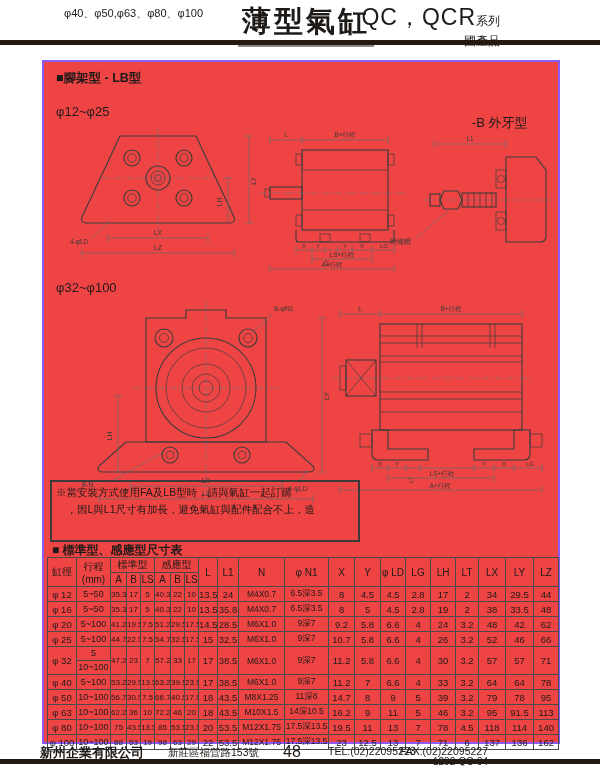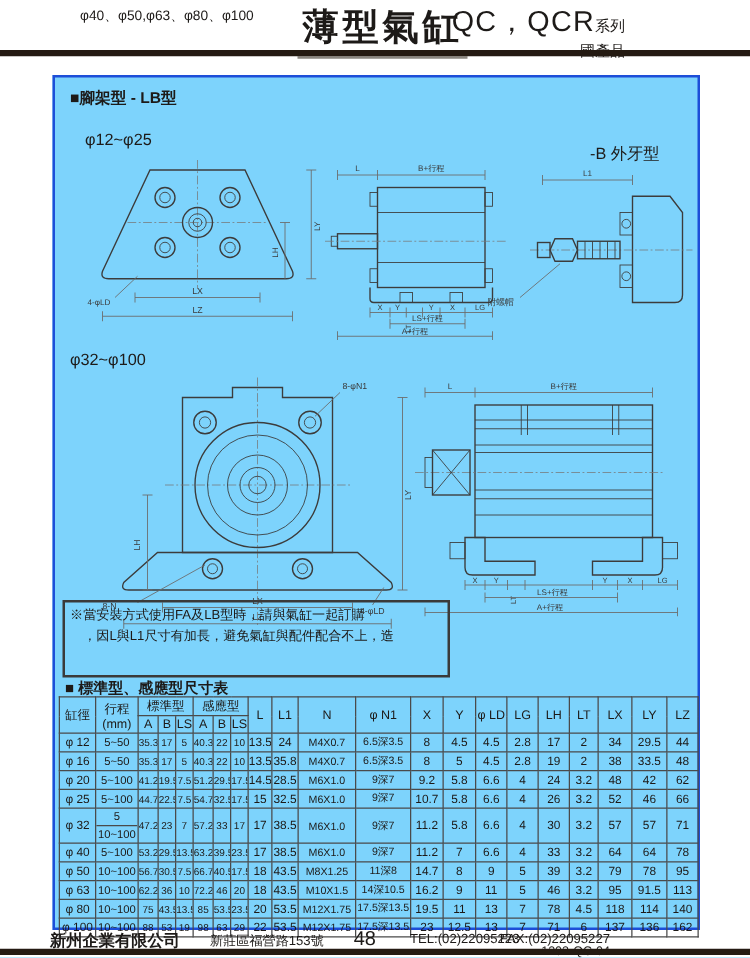--- a/index.html
+++ b/index.html
@@ -16,23 +16,23 @@
     border-bottom:2px solid #8a8680;padding:0 4px 3px 4px;white-space:nowrap;
   }
   .hdr-right{position:absolute;right:100px;top:2px;text-align:right;white-space:nowrap;}
   .hdr-right .series-main{font-size:23px;letter-spacing:1px;}
   .hdr-right .series-sub{font-size:12px;}
   .hdr-right .origin{font-size:12px;margin-top:0px;}
   .bar-top{position:absolute;left:0;top:40px;width:600px;height:5px;background:#241a12;}
   .bar-bottom{position:absolute;left:0;top:759px;width:600px;height:5px;background:#241a12;}
 
   
-  .main{position:absolute;left:42px;top:60px;width:514px;height:680px;border:2px solid #1d4ed8;background:#7dd3fc;}
+  .main{position:absolute;left:42px;top:60px;width:514px;height:680px;border:2px solid #8b5cf6;background:#ef4444;}
   .sec-heading{position:absolute;left:12px;top:8px;font-size:12.5px;font-weight:bold;}
-  .range1{position:absolute;left:24px;top:42px;font-size:13px;}
+  .range1{position:absolute;left:12px;top:42px;font-size:13px;}
   .range2{position:absolute;left:12px;top:218px;font-size:13px;}
   .btype-title{position:absolute;left:408px;top:52px;font-size:13px;margin-left:20px;}
 
   .dwg{position:absolute;}
   .dwg svg{display:block;}
   .dwg text{fill:#3a3a3a;font-family:"Liberation Sans",sans-serif;}
   .ln{stroke:#3c3c3c;stroke-width:1.1;fill:none;}
   .lnt{stroke:#3c3c3c;stroke-width:0.7;fill:none;}
   .dim{stroke:#6b6b6b;stroke-width:0.7;fill:none;}
   .cl{stroke:#777;stroke-width:0.6;stroke-dasharray:7 2 1.5 2;fill:none;}

